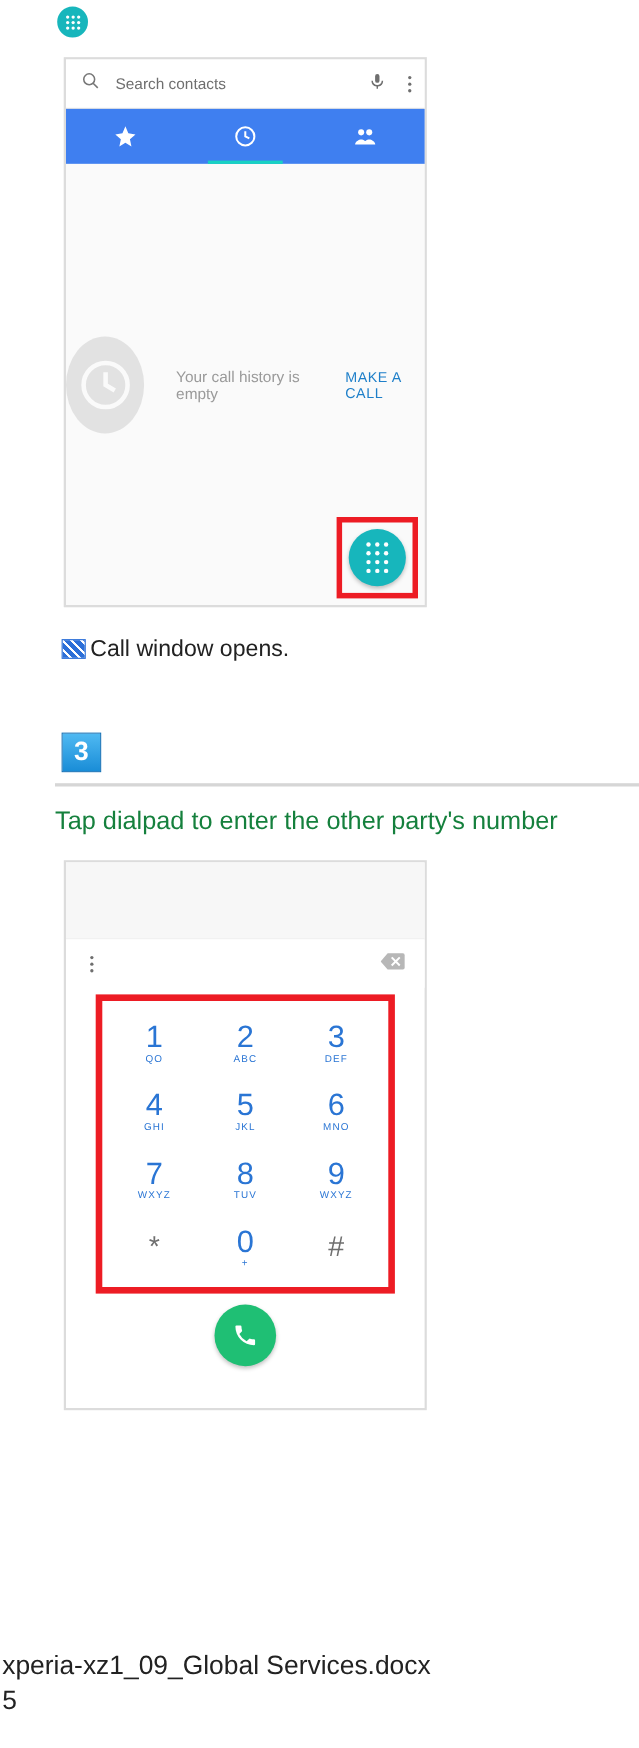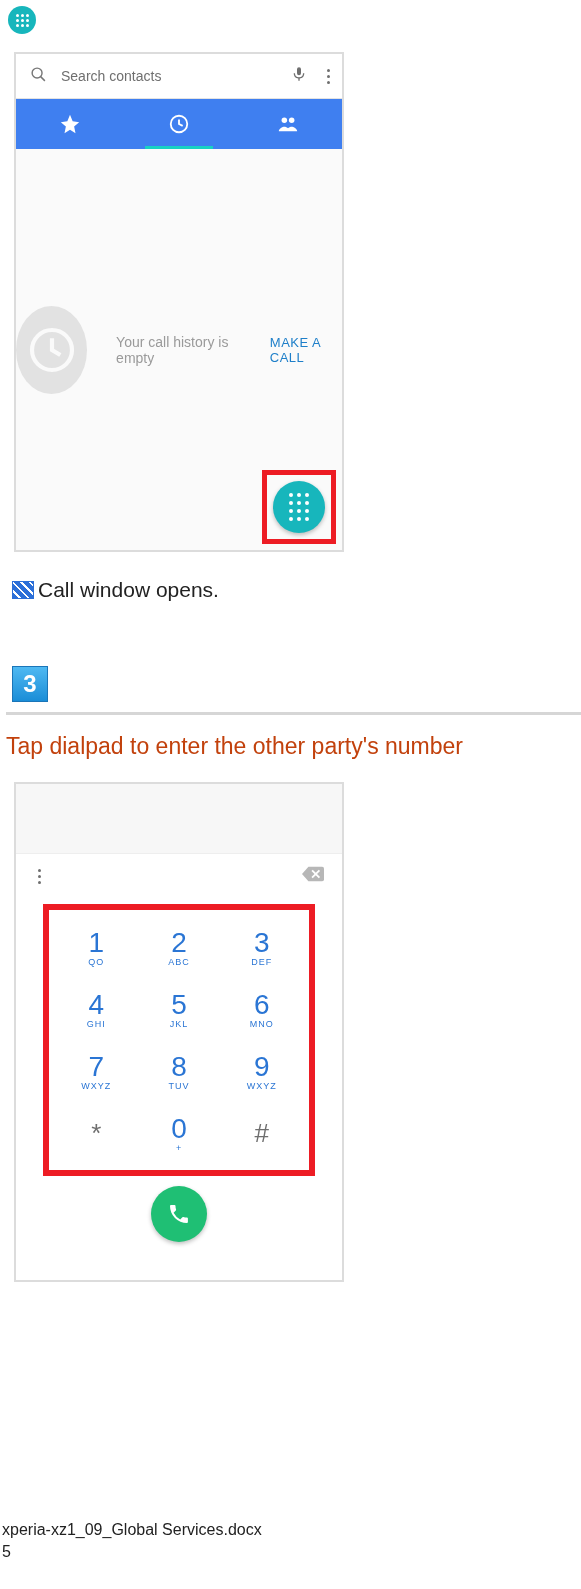--- a/index.html
+++ b/index.html
@@ -4,21 +4,21 @@
 <style>
   * { box-sizing: border-box; margin: 0; padding: 0; }
   body {
     width: 581px;
     height: 1589px;
     background: #fff;
     font-family: Arial, Helvetica, sans-serif;
     color: #222;
     position: relative;
   }
-  .page { padding: 6px 0 0 6px; }
+  .page { padding: 6px 0 0 6px; margin-left: 44px; }
 
   
   .dialpad-mini {
     width: 28px; height: 28px;
     border-radius: 50%;
     background: #17b6bc;
     display: flex; align-items: center; justify-content: center;
     margin: 0 0 18px 2px;
   }
   .dialpad-mini .dots {
@@ -106,21 +106,21 @@
     background: linear-gradient(#4fb9f2, #1a8dd7);
     color: #fff; font-weight: 700; font-size: 24px;
     display: flex; align-items: center; justify-content: center;
     margin: 64px 0 10px 6px;
     border: 1px solid #1a75b8;
   }
   .hr {
     height: 0; border-bottom: 3px solid #d6d6d6; margin: 10px 0 18px 0; max-width: 575px;
   }
   .step-text {
-    font-size: 23px; color: #c2410c; margin: 0 0 22px 0;
+    font-size: 23px; color: #15803d; margin: 0 0 22px 0;
   }
 
   
   .phone2 {
     width: 330px; height: 500px;
     border: 2px solid #dcdcdc;
     margin-left: 8px;
     background: #fff;
     position: relative;
     display: flex; flex-direction: column;
@@ -156,21 +156,21 @@
     width: 56px; height: 56px; border-radius: 50%;
     background: #1fbf74;
     display: flex; align-items: center; justify-content: center;
     margin-top: 10px;
     box-shadow: 0 2px 4px rgba(0,0,0,.25);
   }
   .call-fab svg { width: 24px; height: 24px; fill: #fff; }
 
   .footer {
     position: absolute; left: 2px; bottom: 28px;
-    font-size: 16px; color: #222;
+    font-size: 24px; color: #222;
   }
   .footer .pg { margin-top: 4px; }
 </style>
 </head>
 <body>
 
 <div class="page">
 
   <div class="dialpad-mini">
     <div class="dots">

